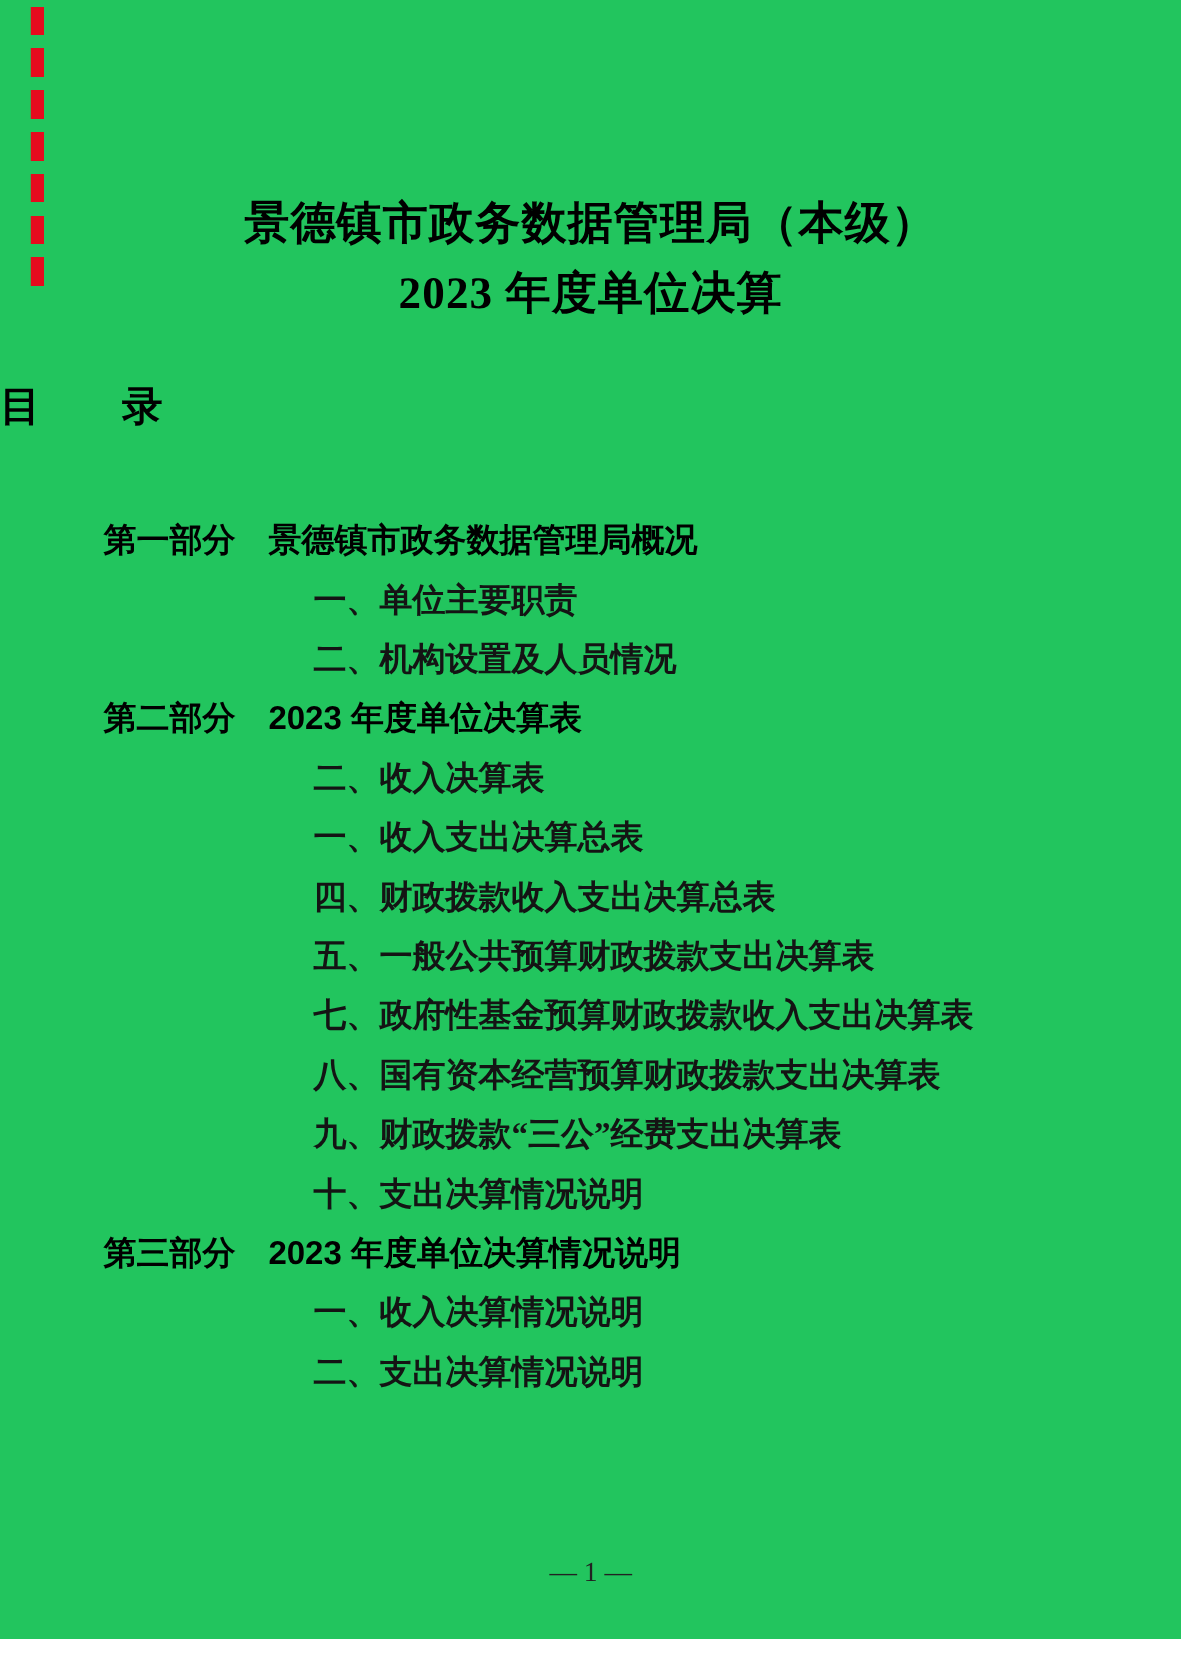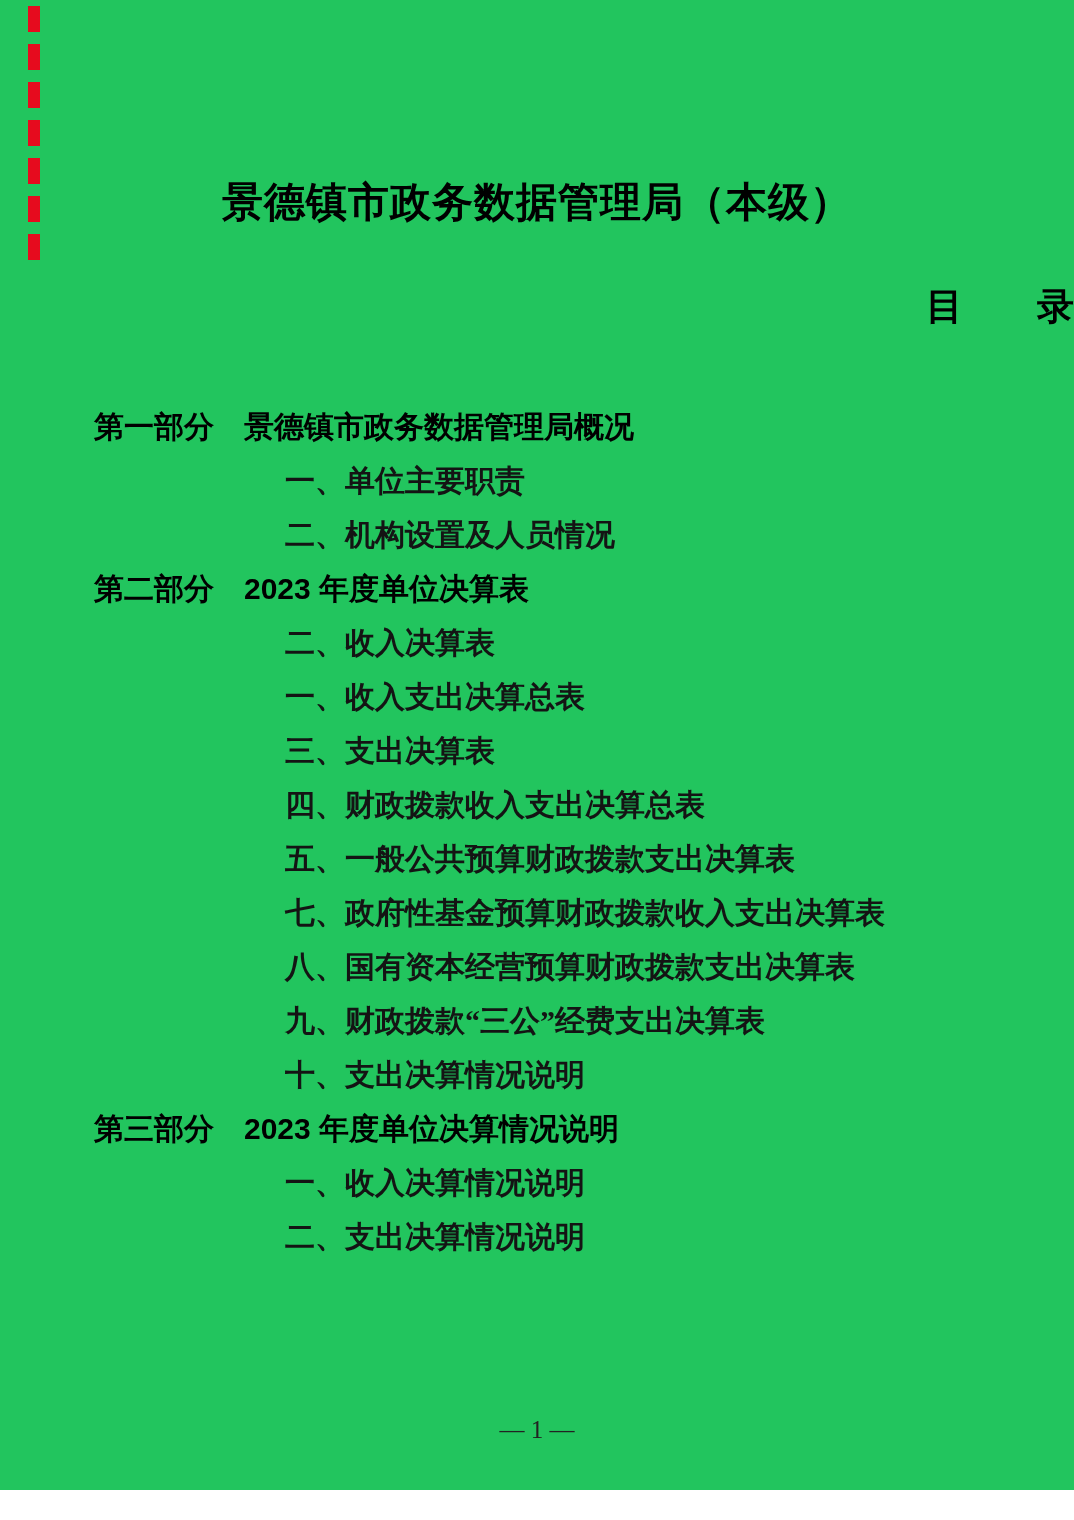--- a/index.html
+++ b/index.html
@@ -35,21 +35,21 @@
   }
   .title-line {
     font-family: "Liberation Serif", serif;
     font-weight: 700;
     font-size: 41px;
     line-height: 64px;
     letter-spacing: 1px;
   }
   .toc-heading {
     margin-top: 50px;
-    text-align: right;
+    text-align: left;
     font-family: "Liberation Serif", serif;
     font-weight: 700;
     font-size: 37px;
     line-height: 46px;
   }
   .toc {
     margin-top: 70px;
   }
   .toc-row {
     height: 54px;
@@ -84,32 +84,32 @@
 </style>
 </head>
 <body>
 
 <div class="page">
 
   <div class="red-marks"></div>
 
   <div class="title-block">
     <div class="title-line">景德镇市政务数据管理局（本级）</div>
+    <div class="title-line">2023 年度单位决算</div>
   </div>
 
   <div class="toc-heading">目　　录</div>
 
   <div class="toc">
     <div class="toc-row part">第一部分　景德镇市政务数据管理局概况</div>
     <div class="toc-row item">一、单位主要职责</div>
     <div class="toc-row item">二、机构设置及人员情况</div>
     <div class="toc-row part">第二部分　2023 年度单位决算表</div>
     <div class="toc-row item">二、收入决算表</div>
     <div class="toc-row item">一、收入支出决算总表</div>
-    <div class="toc-row item">三、支出决算表</div>
     <div class="toc-row item">四、财政拨款收入支出决算总表</div>
     <div class="toc-row item">五、一般公共预算财政拨款支出决算表</div>
     <div class="toc-row item">七、政府性基金预算财政拨款收入支出决算表</div>
     <div class="toc-row item">八、国有资本经营预算财政拨款支出决算表</div>
     <div class="toc-row item">九、财政拨款“三公”经费支出决算表</div>
     <div class="toc-row item">十、支出决算情况说明</div>
     <div class="toc-row part">第三部分　2023 年度单位决算情况说明</div>
     <div class="toc-row item">一、收入决算情况说明</div>
     <div class="toc-row item">二、支出决算情况说明</div>
   </div>

